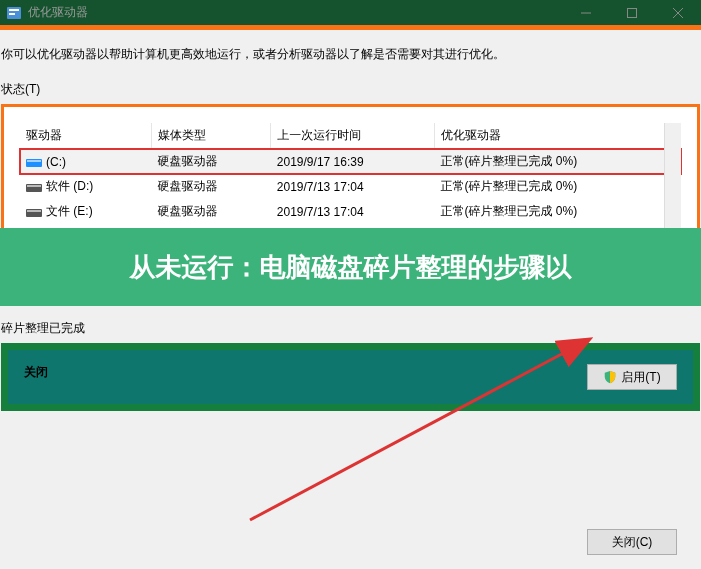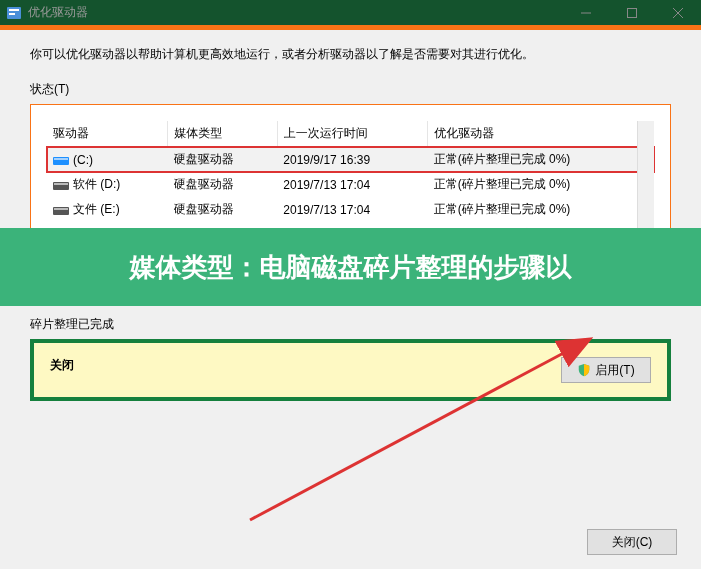--- a/index.html
+++ b/index.html
@@ -1,36 +1,36 @@
 <!DOCTYPE html>
 <html><head>
 <meta charset="utf-8">
 <style>
 *{box-sizing:border-box;margin:0;padding:0;font-family:"Microsoft YaHei","Segoe UI",sans-serif;font-size:12px;color:#000}
 body{width:701px;height:569px;background:#f0f0f0;position:relative;overflow:hidden}
 .titlebar{height:30px;background:#14532d;display:flex;align-items:center;border-bottom:5px solid #f97316}
 .titlebar .icon{width:16px;height:16px;margin:0 6px;display:inline-block}
 .titlebar .title{flex:1;color:#999}
 .winbtn{width:46px;height:30px;display:flex;align-items:center;justify-content:center;color:#888}
-.content{padding:16px 30px}
+.content{padding:16px 1px}
 .desc{margin-bottom:18px}
 .section-label{margin-bottom:6px}
-.panel{background:#fff;border:1px solid #f97316;padding:16px 16px 12px 16px;position:relative}
+.panel{background:#fff;border:3px solid #f97316;padding:16px 16px 12px 16px;position:relative}
 .table{width:100%;border-collapse:collapse}
 .table th{text-align:left;font-weight:400;padding:4px 6px;background:#fff;border-bottom:1px solid #e5e5e5;border-right:1px solid #e5e5e5}
 .table th:last-child{border-right:none}
 .table td{padding:4px 6px}
 .table tr.sel{background:#f2f2f2}
 .drive-icon{display:inline-block;width:16px;height:12px;margin-right:4px;vertical-align:middle}
 .row-highlight{outline:2px solid #d33;outline-offset:-1px}
 .btn{display:inline-flex;align-items:center;justify-content:center;gap:4px;min-width:90px;height:26px;padding:0 12px;background:#e1e1e1;border:1px solid #adadad;cursor:default}
 .btn-row{display:flex;justify-content:flex-end;gap:10px;margin-top:12px}
 .shield{width:14px;height:14px}
 .scheduled{margin-top:18px}
-.sched-panel{background:#fef9c3;border:4px solid #15803d;padding:14px 16px;display:flex;justify-content:space-between;align-items:flex-start}
+.sched-panel{background:#0f766e;border:7px solid #15803d;padding:14px 16px;display:flex;justify-content:space-between;align-items:flex-start}
 .sched-text b{font-weight:700}
 .overlay-band{position:absolute;left:0;right:0;top:228px;height:78px;background:#3bb37a;display:flex;align-items:center;justify-content:center;text-align:center}
 .overlay-band span{color:#fff;font-size:26px;font-weight:700;line-height:1.25}
 .optimize-highlight{outline:2px solid #d33;outline-offset:1px}
 .footer{position:absolute;right:24px;bottom:14px}
 .arrow{position:absolute;left:240px;top:320px;pointer-events:none}
 .table-wrap{position:relative}
 .table-wrap::after{content:"";position:absolute;right:0;top:0;bottom:0;width:16px;background:#f0f0f0;border-left:1px solid #ddd}
 .ghost-row td{color:#ccc}
 </style>
@@ -148,21 +148,21 @@
             <path d="M8 1l6 2v4c0 4-2.5 7-6 8-3.5-1-6-4-6-8V3z" fill="#3bb37a"></path>
             <path d="M8 1l6 2v4c0 4-2.5 7-6 8V1z" fill="#ffc107"></path>
           </svg>
         <span>启用(T)</span>
       </div>
     </div>
   </div>
 </div>
 
 <div class="overlay-band">
-  <span><span>媒体类型：电脑磁盘碎片整理的步骤以</span><br></span>
+  <span><span>从未运行：电脑磁盘碎片整理的步骤以</span><br></span>
 </div>
 
 <svg class="arrow" width="400" height="220">
   <defs>
       <marker id="ah" markerWidth="12" markerHeight="12" refX="10" refY="5" orient="auto">
         <path d="M0,0 L12,5 L0,10 z" fill="#d33"></path>
       </marker>
     </defs>
   <line x1="10" y1="200" x2="348" y2="20" stroke="#d33" stroke-width="3" marker-end="url(#ah)"></line>
 </svg>

